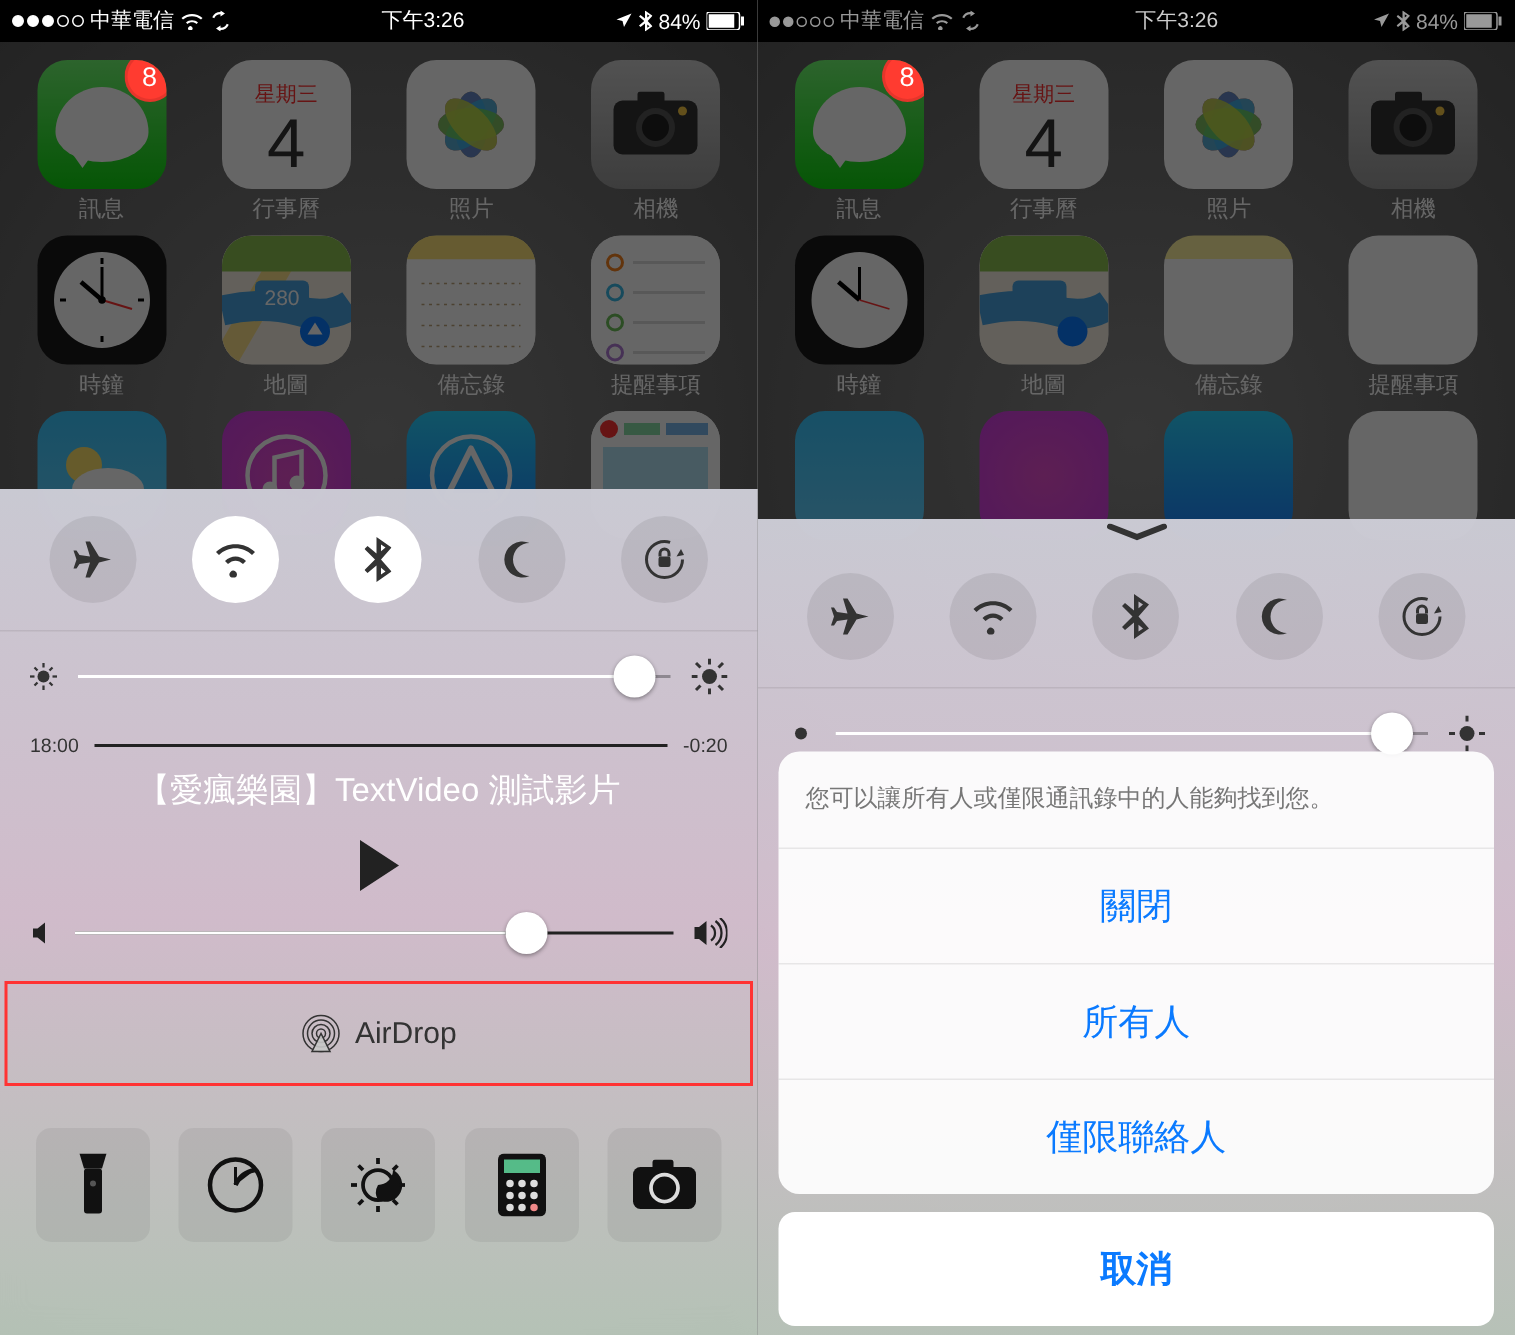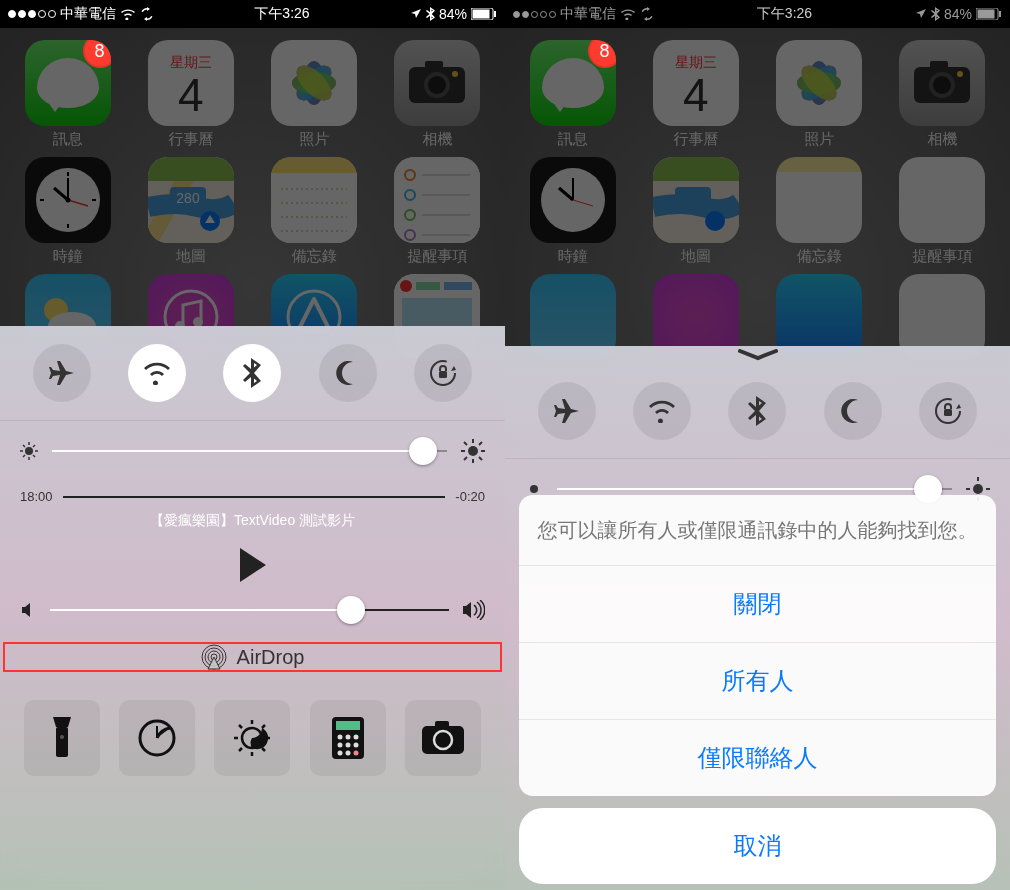--- a/index.html
+++ b/index.html
@@ -43,35 +43,35 @@
 .toggle{width:58px;height:58px;border-radius:50%;display:flex;align-items:center;justify-content:center;cursor:pointer}
 .toggle.on{background:#fff}
 .toggle.off{background:rgba(0,0,0,.08)}
 .brightness{display:flex;align-items:center;padding:18px 20px;gap:14px}
 .brightness .track{flex:1;height:2px;background:rgba(0,0,0,.3);position:relative}
 .brightness .fill{height:2px;background:#fff;width:94%}
 .brightness .thumb{position:absolute;top:-13px;width:28px;height:28px;border-radius:50%;background:#fff;box-shadow:0 1px 3px rgba(0,0,0,.4)}
 .media{padding:8px 20px 16px;text-align:center}
 .scrub{display:flex;align-items:center;gap:10px;font-size:13px;color:#333}
 .scrub .bar{flex:1;height:2px;background:#222}
-.title{color:#fff;font-size:14px;margin-top:8px}
+.title{color:#fff;font-size:22px;margin-top:8px}
 .play{margin:18px auto;width:0;height:0;border-left:26px solid #222;border-top:17px solid transparent;border-bottom:17px solid transparent}
 .vol{display:flex;align-items:center;gap:12px}
 .vol .bar{flex:1;height:2px;background:#222;position:relative}
 .vol .fill{height:2px;background:#fff;width:72%}
 .vol .thumb{position:absolute;top:-13px;left:72%;width:28px;height:28px;border-radius:50%;background:#fff;box-shadow:0 1px 3px rgba(0,0,0,.4)}
-.airdrop{margin:6px 3px 0;text-align:center;border:2px solid #f33;display:flex;align-items:center;justify-content:center;gap:10px;color:#333;font-size:20px}
+.airdrop{margin:6px 3px 0;padding:20px;text-align:center;border:2px solid #f33;display:flex;align-items:center;justify-content:center;gap:10px;color:#333;font-size:20px}
 .quick{display:flex;justify-content:space-around;padding:28px 14px}
 .quick .q{width:76px;height:76px;border-radius:10px;background:rgba(0,0,0,.06);display:flex;align-items:center;justify-content:center}
 .sheet{position:absolute;left:14px;right:14px;bottom:14px}
 .sheet .group{background:rgba(255,255,255,.92);border-radius:14px;overflow:hidden;margin-bottom:12px}
-.sheet .msg{padding:20px 18px;text-align:center;color:#777;font-size:20px;line-height:1.5;border-bottom:1px solid rgba(0,0,0,.08)}
+.sheet .msg{padding:20px 18px;color:#777;font-size:16px;line-height:1.5;border-bottom:1px solid rgba(0,0,0,.08)}
 .sheet .opt{padding:22px;text-align:center;color:#0a7aff;font-size:24px;border-bottom:1px solid rgba(0,0,0,.08);cursor:pointer}
 .sheet .opt:last-child{border-bottom:0}
-.sheet .cancel{background:#fff;border-radius:24px;padding:22px;text-align:center;color:#0a7aff;font-size:24px;font-weight:400;cursor:pointer}
+.sheet .cancel{background:#fff;border-radius:11px;padding:22px;text-align:center;color:#0a7aff;font-size:24px;font-weight:700;cursor:pointer}
 .bgblur{position:absolute;inset:0;background:linear-gradient(180deg,rgba(200,200,210,.85) 0%,rgba(210,180,200,.7) 50%,rgba(170,190,170,.7) 100%)}
 </style>
 </head>
 <body>
 
 <div class="phone">
   <div class="status">
     <div class="left">
       <span class="dots">
           <span class="dot fill"></span>

